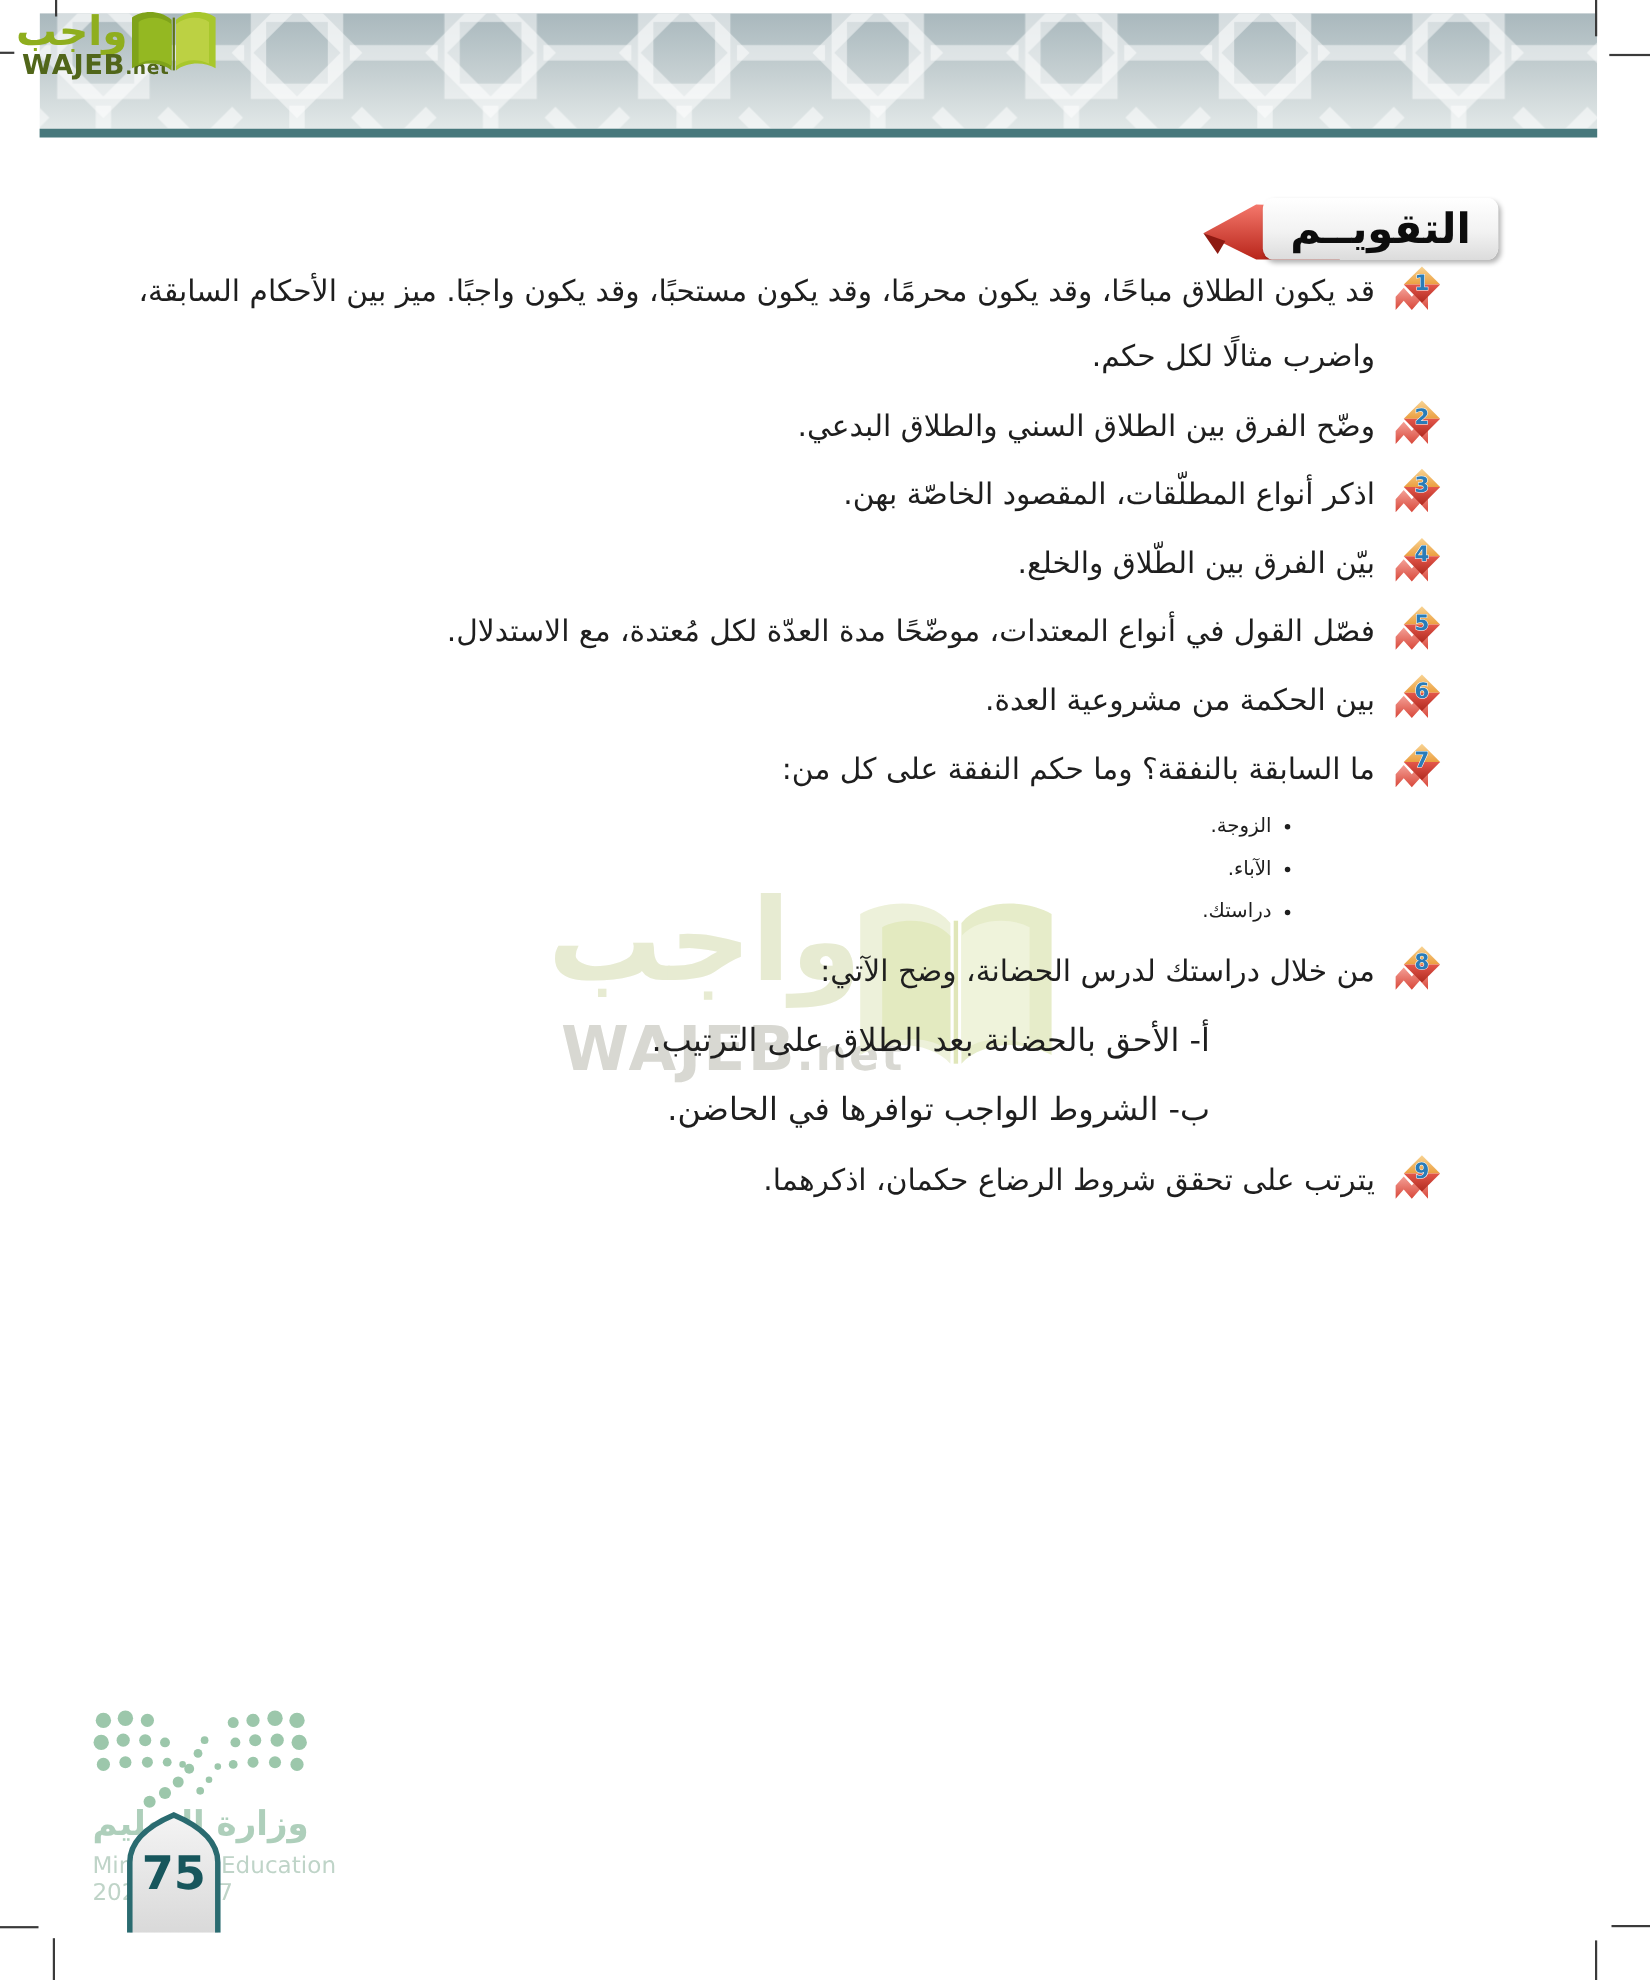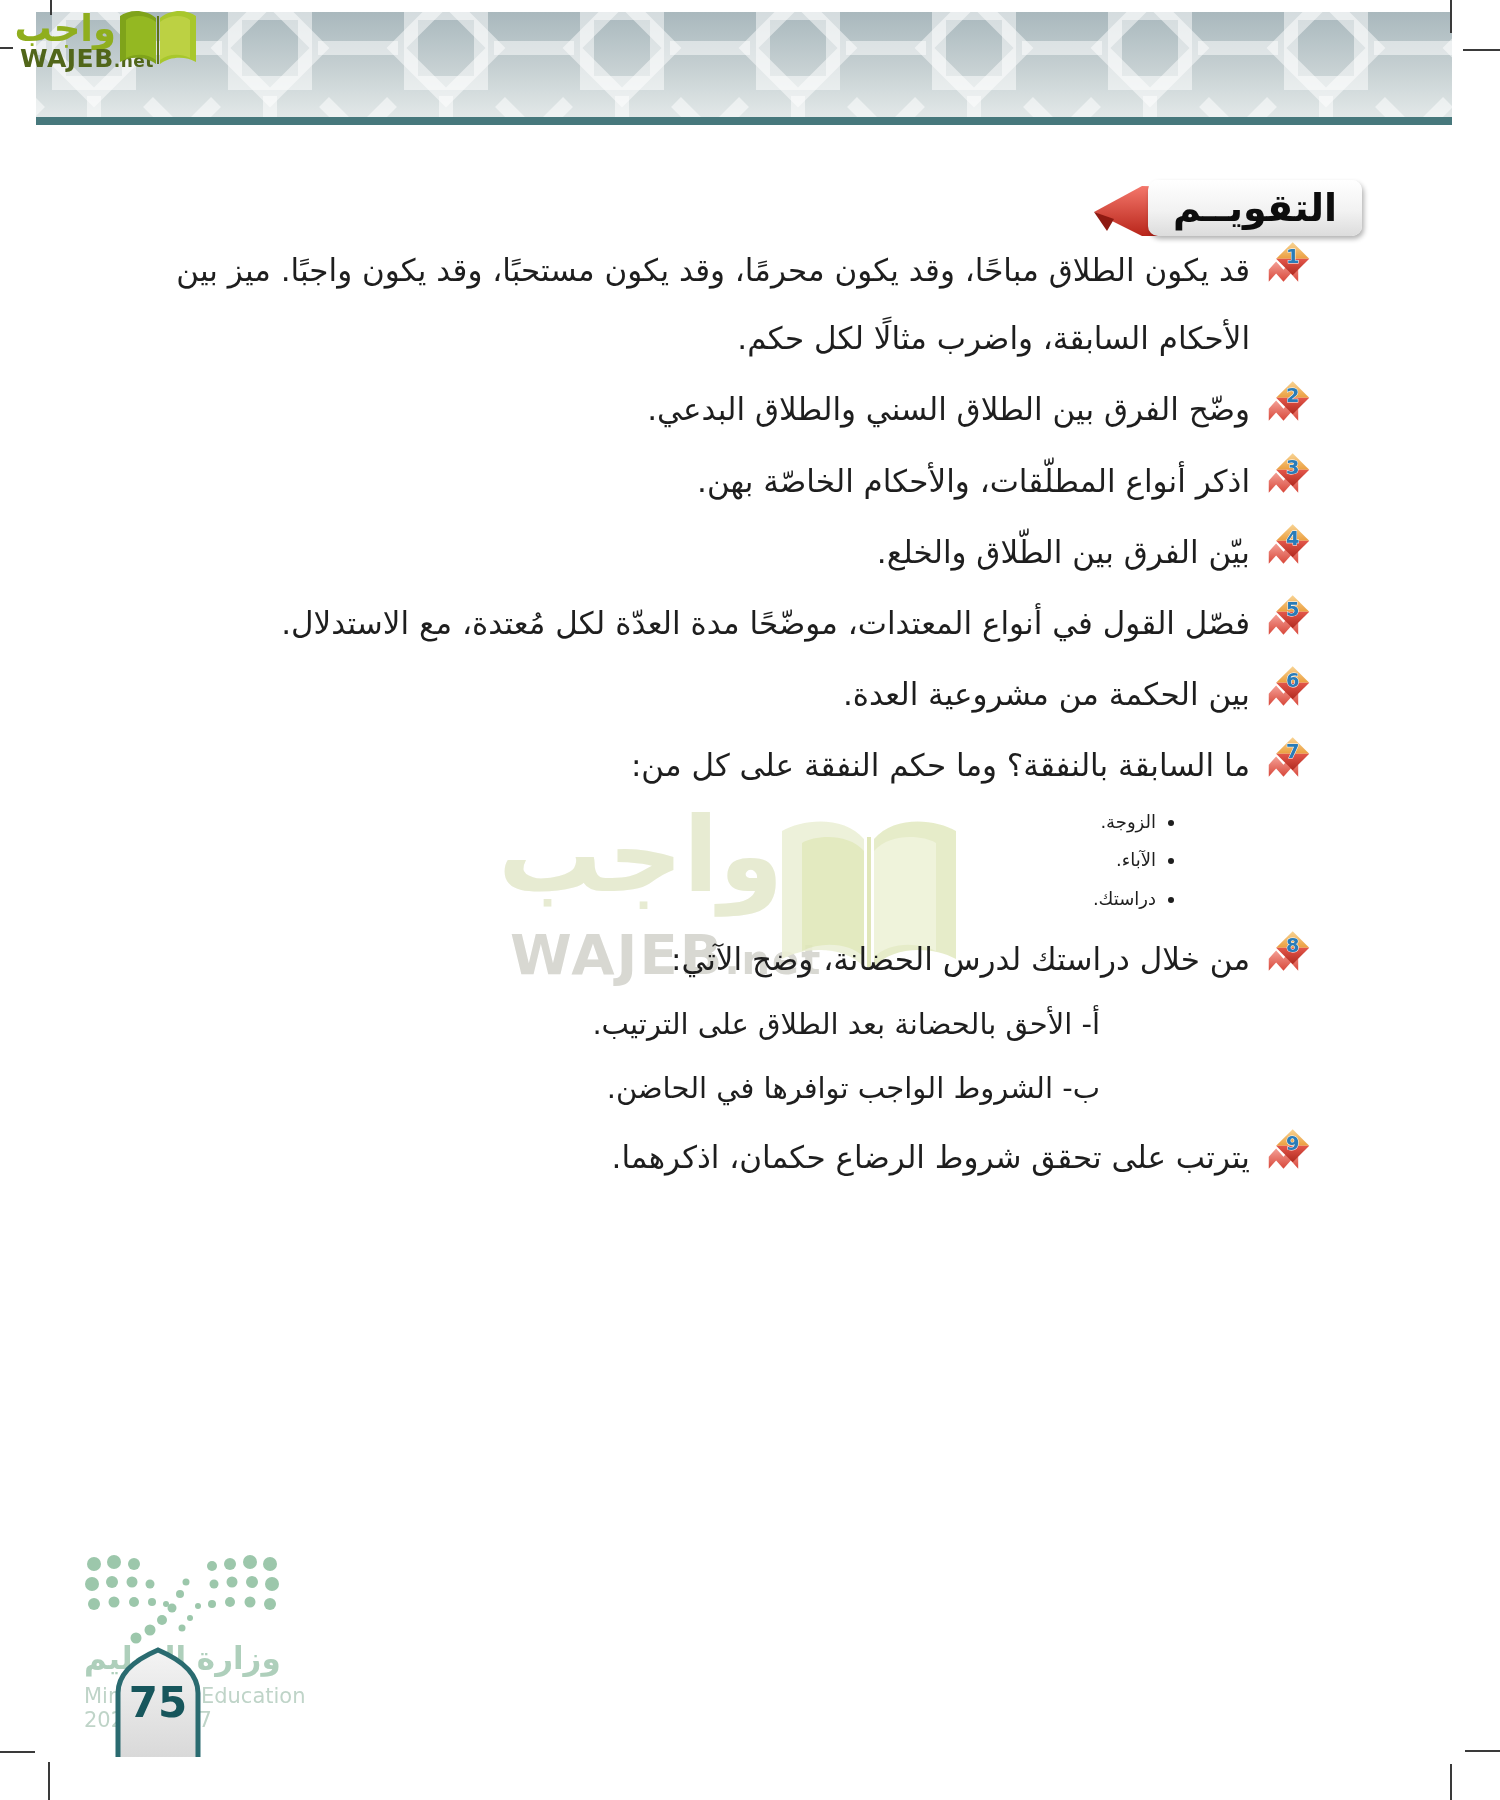--- a/index.html
+++ b/index.html
@@ -20,21 +20,21 @@
   .eval{position:absolute;left:1088px;top:180px;width:274px;height:56px;z-index:3;}
   .eval-red{position:absolute;left:0;top:2px;}
   .eval-pill{position:absolute;left:60px;right:0;top:0;bottom:0;border-radius:10px;
              background:linear-gradient(180deg,#ffffff 0%,#f2f2f2 55%,#dcdcdc 100%);
              box-shadow:2px 3px 5px rgba(0,0,0,.30);display:flex;align-items:center;justify-content:center;}
   .eval-title{font-size:38px;font-weight:bold;color:#0d0d0d;direction:rtl;line-height:1;}
   
   .content{position:absolute;top:236px;right:188px;width:1222px;direction:rtl;z-index:2;}
   .q-row{display:flex;gap:16px;align-items:flex-start;margin-bottom:3px;}
   .q-badge{flex:0 0 auto;width:46px;margin-top:4px;}
-  .q-text{flex:1 1 auto;font-size:31px;line-height:2.2;color:#1e1e1e;text-align:right;}
+  .q-text{flex:1 1 auto;font-size:27px;line-height:2.2;color:#1e1e1e;text-align:right;}
   .bullets{list-style:disc;margin:2px 132px 6px 0;padding:0 24px 0 0;}
   .bullets li{font-size:18px;line-height:2.15;color:#1e1e1e;}
   .sub{margin-right:150px;font-size:29px;line-height:2.2;color:#1e1e1e;text-align:right;}
   .badge-num{font:bold 21px "DejaVu Sans",sans-serif;fill:#2a7cb8;stroke:#ffffff;stroke-width:1;paint-order:stroke;}
   
   .watermark{position:absolute;left:480px;top:795px;width:520px;height:290px;z-index:1;pointer-events:none;}
   .wm-ar{position:absolute;left:18px;top:8px;font-size:104px;font-weight:bold;color:#e7ebd2;direction:rtl;line-height:1;}
   .wm-en{position:absolute;left:30px;top:132px;font-size:56px;font-weight:bold;color:#d8d8d2;letter-spacing:2px;line-height:1;}
   .wm-en .net{font-size:40px;}
   .wm-book{position:absolute;left:284px;top:14px;}
@@ -149,21 +149,21 @@
       <div class="q-text">وضّح الفرق بين الطلاق السني والطلاق البدعي.</div>
     </div>
 
     <div class="q-row">
       <svg class="q-badge" width="46" height="54" viewBox="0 0 50 58">
         <path d="M3,32 l8,-9 8,9 8,-9 8,9 v13 l-8,-9 -8,9 -8,-9 -8,9 Z" fill="url(#gZg)"></path>
         <polygon points="29,2 47,20 11,20" fill="url(#gOr)"></polygon>
         <polygon points="11,20 47,20 29,38" fill="url(#gRd)"></polygon>
         <text x="29" y="25" text-anchor="middle" class="badge-num">3</text>
       </svg>
-      <div class="q-text">اذكر أنواع المطلّقات، والأحكام الخاصّة بهن.</div>
+      <div class="q-text">اذكر أنواع المطلّقات، المقصود الخاصّة بهن.</div>
     </div>
 
     <div class="q-row">
       <svg class="q-badge" width="46" height="54" viewBox="0 0 50 58">
         <path d="M3,32 l8,-9 8,9 8,-9 8,9 v13 l-8,-9 -8,9 -8,-9 -8,9 Z" fill="url(#gZg)"></path>
         <polygon points="29,2 47,20 11,20" fill="url(#gOr)"></polygon>
         <polygon points="11,20 47,20 29,38" fill="url(#gRd)"></polygon>
         <text x="29" y="25" text-anchor="middle" class="badge-num">4</text>
       </svg>
       <div class="q-text">بيّن الفرق بين الطّلاق والخلع.</div>

